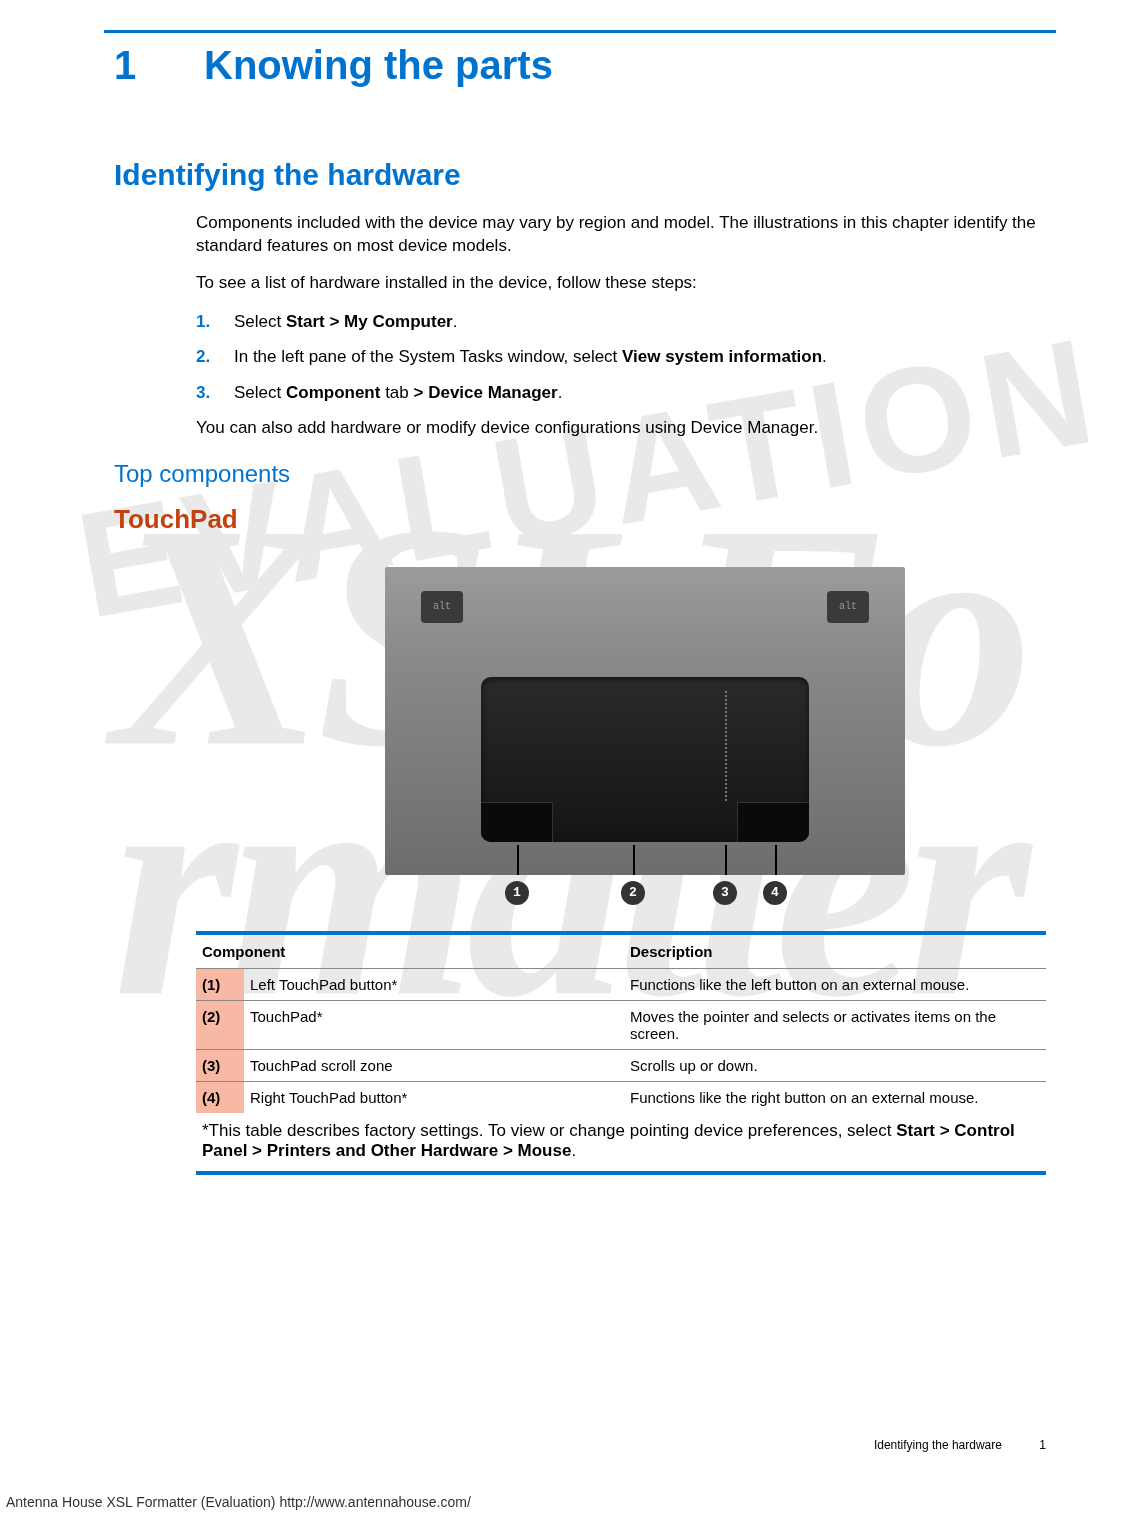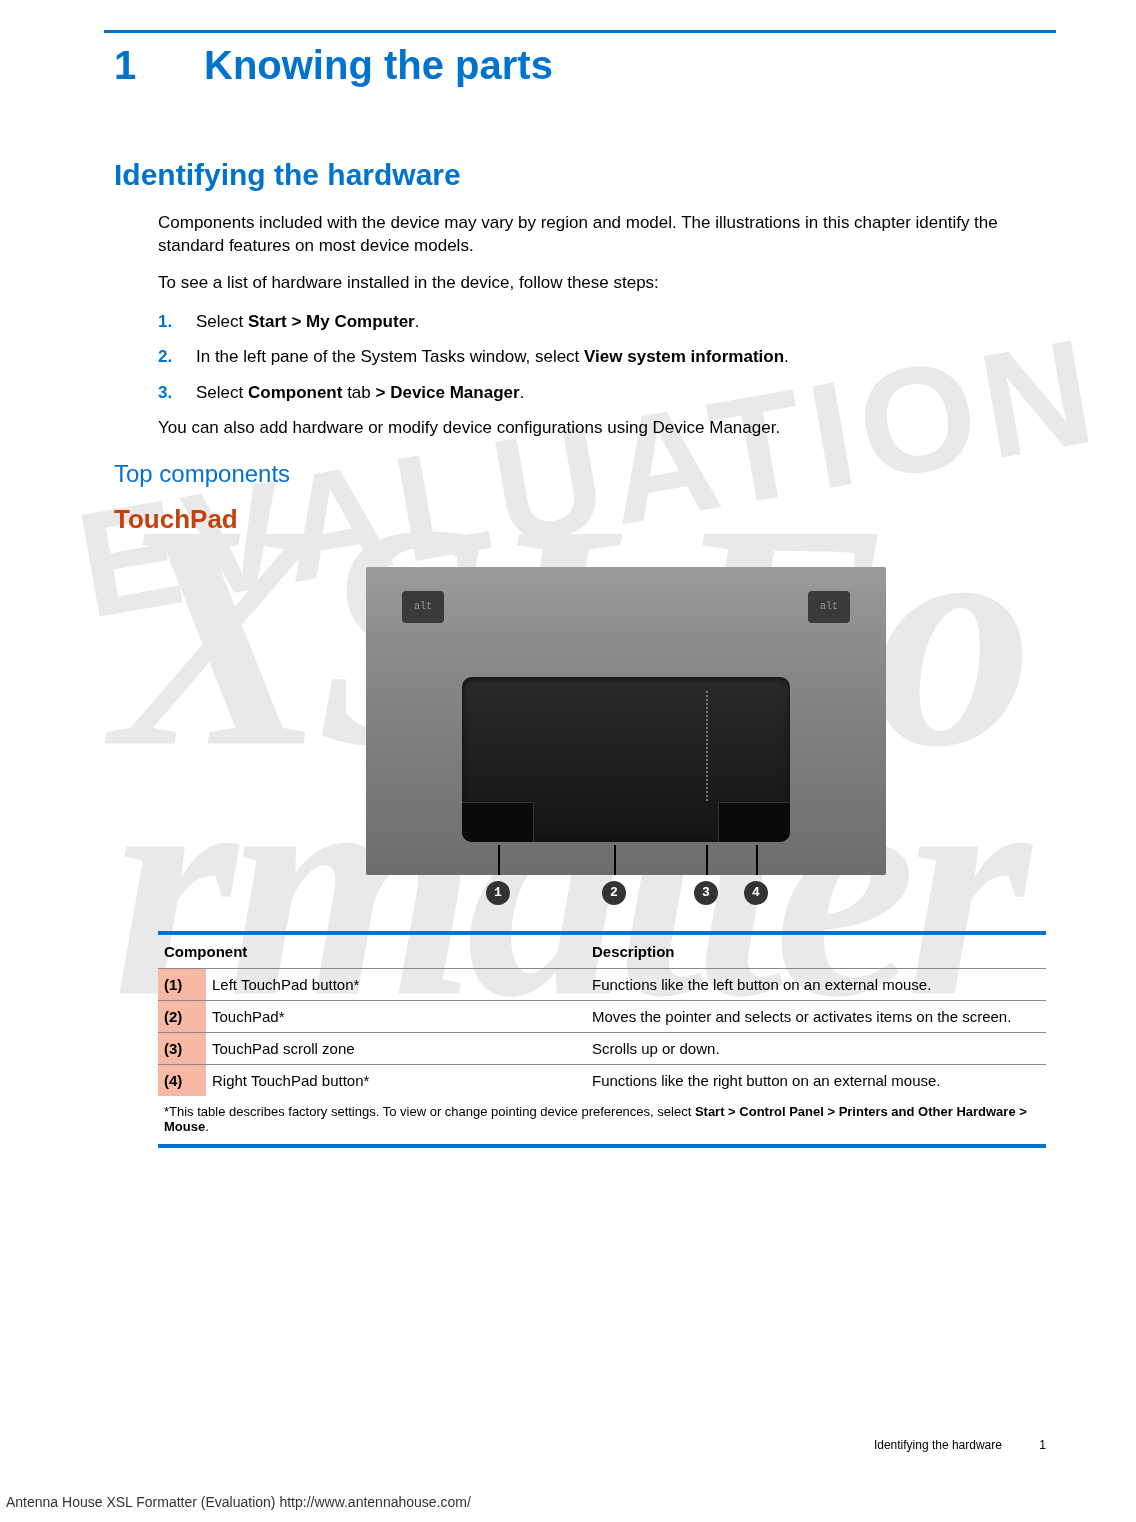--- a/index.html
+++ b/index.html
@@ -47,21 +47,21 @@
     margin-bottom: 12px;
   }
   .h4 {
     color: #c2410c;
     font-size: 26px;
     font-weight: bold;
     margin-top: 16px;
     margin-bottom: 32px;
   }
   .body-block {
-    margin-left: 44px;
+    margin-left: 82px;
   }
   .p {
     font-size: 17px;
     line-height: 1.35;
     color: #000;
     margin-bottom: 14px;
   }
   .ol {
     list-style: none;
     margin-bottom: 12px;
@@ -189,21 +189,21 @@
     vertical-align: top;
   }
   .tbl tr:last-child td { border-bottom: none; }
   .num-cell {
     background: #f7b9a4;
     width: 48px;
     font-weight: bold;
   }
   .comp-col { width: 380px; }
   .tbl-note {
-    font-size: 13px;
+    font-size: 17px;
     padding: 8px 6px 10px 6px;
     border-bottom: none;
   }
   .footer {
     position: absolute;
     bottom: 70px;
     right: 90px;
     font-size: 12px;
   }
   .footer .pgnum {

